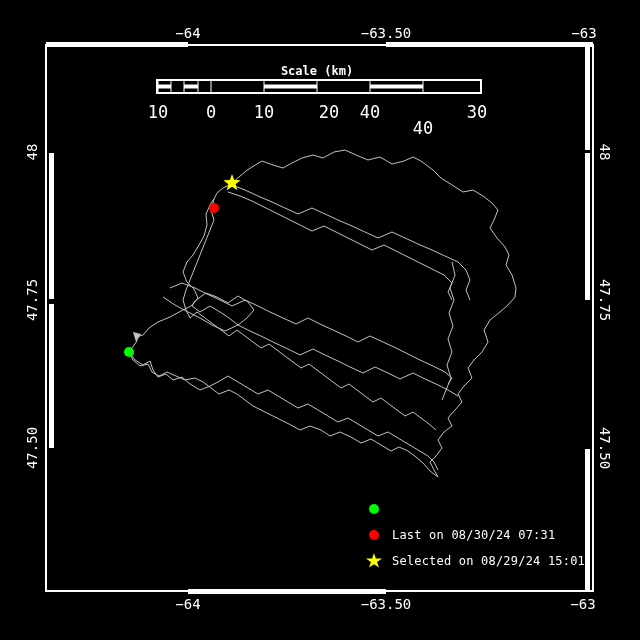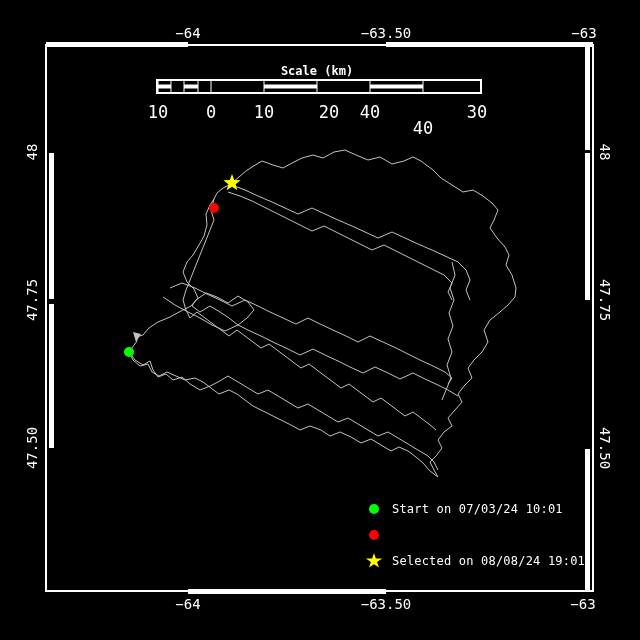--- a/index.html
+++ b/index.html
@@ -75,17 +75,17 @@
   <span class="sb-title" style="left: 317px; top: 71px;">Scale (km)</span>
   <span class="sb-label" style="left: 158px; top: 112px;">10</span>
   <span class="sb-label" style="left: 211px; top: 112px;">0</span>
   <span class="sb-label" style="left: 264px; top: 112px;">10</span>
   <span class="sb-label" style="left: 329px; top: 112px;">20</span>
   <span class="sb-label" style="left: 370px; top: 112px;">40</span>
   <span class="sb-label" style="left: 423px; top: 112px; margin-top: 16px;">40</span>
   <span class="sb-label" style="left: 477px; top: 112px;">30</span>
 
   <span class="legend-marker" id="lm0" style="left: 374px; top: 509px; background: rgb(0, 255, 0); width: 10px; height: 10px; border-radius: 50%;"></span>
-  <span class="legend-text" id="lt0" style="left: 392px; top: 509px;">Start on 07/03/24 10:01</span>
   <span class="legend-marker" id="lm1" style="left: 374px; top: 535px; background: rgb(255, 0, 0); width: 10px; height: 10px; border-radius: 50%;"></span>
+  <span class="legend-text" id="lt1" style="left: 392px; top: 535px;">Last on 08/30/24 07:31</span>
   <span class="legend-marker" id="lm2" style="left: 374px; top: 561px; background: rgb(255, 255, 0); width: 17px; height: 16px; clip-path: polygon(50% 0%, 61% 35%, 98% 35%, 68% 57%, 79% 91%, 50% 70%, 21% 91%, 32% 57%, 2% 35%, 39% 35%);"></span>
-  <span class="legend-text" id="lt2" style="left: 392px; top: 561px;">Selected on 08/08/24 19:01</span>
+  <span class="legend-text" id="lt2" style="left: 392px; top: 561px;">Selected on 08/29/24 15:01</span>
 </div>
 
 </body></html>

